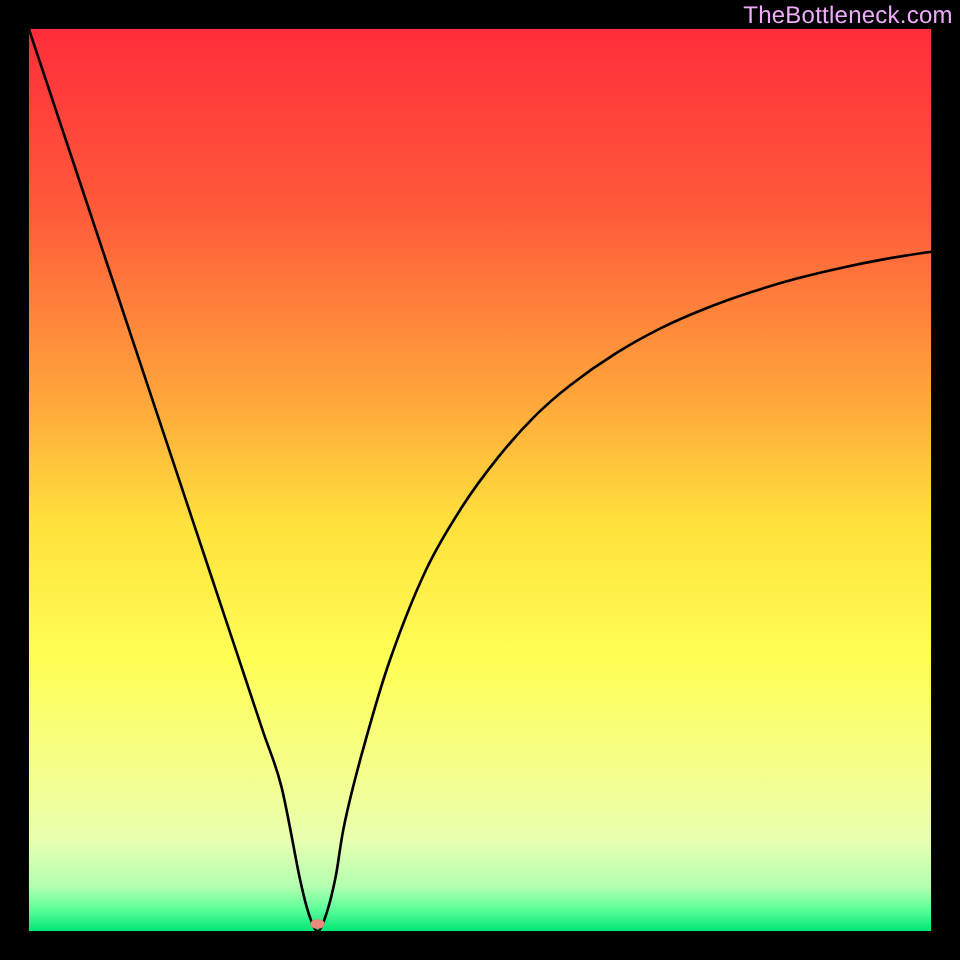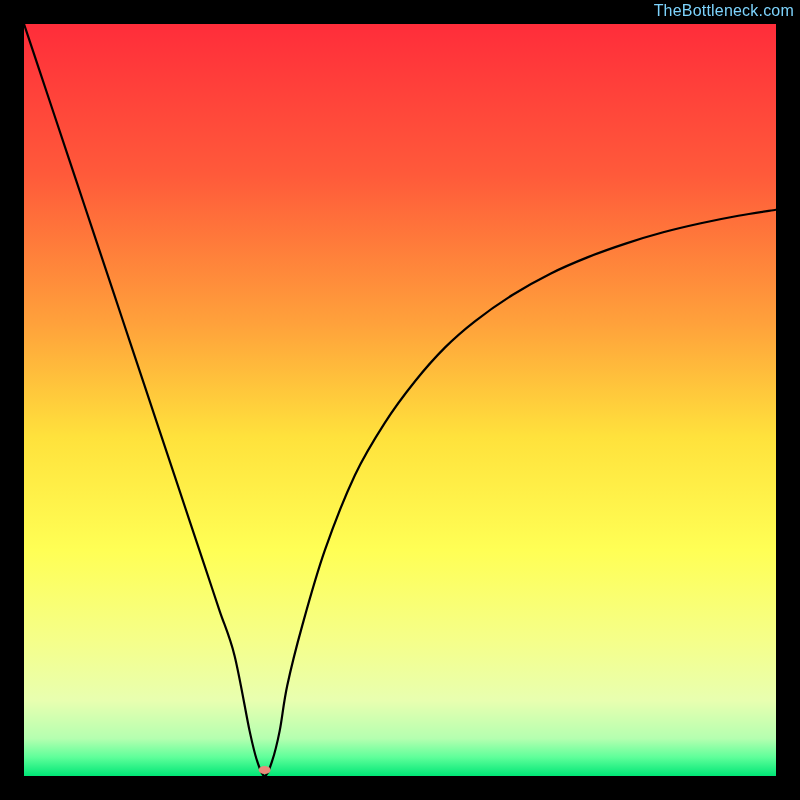--- a/index.html
+++ b/index.html
@@ -23,22 +23,22 @@
     position: absolute;
     left: 0;
     top: 0;
     width: 752px;
     height: 752px;
   }
   .watermark {
     position: absolute;
     top: 2px;
     right: 6px;
-    color: #7dd3fc;
-    font-size: 16px;
+    color: #f0abfc;
+    font-size: 20px;
     font-weight: 400;
     letter-spacing: 0.2px;
     font-family: Arial, Helvetica, sans-serif;
   }
   svg {
     display: block;
   }
 </style>
 </head>
 <body>

